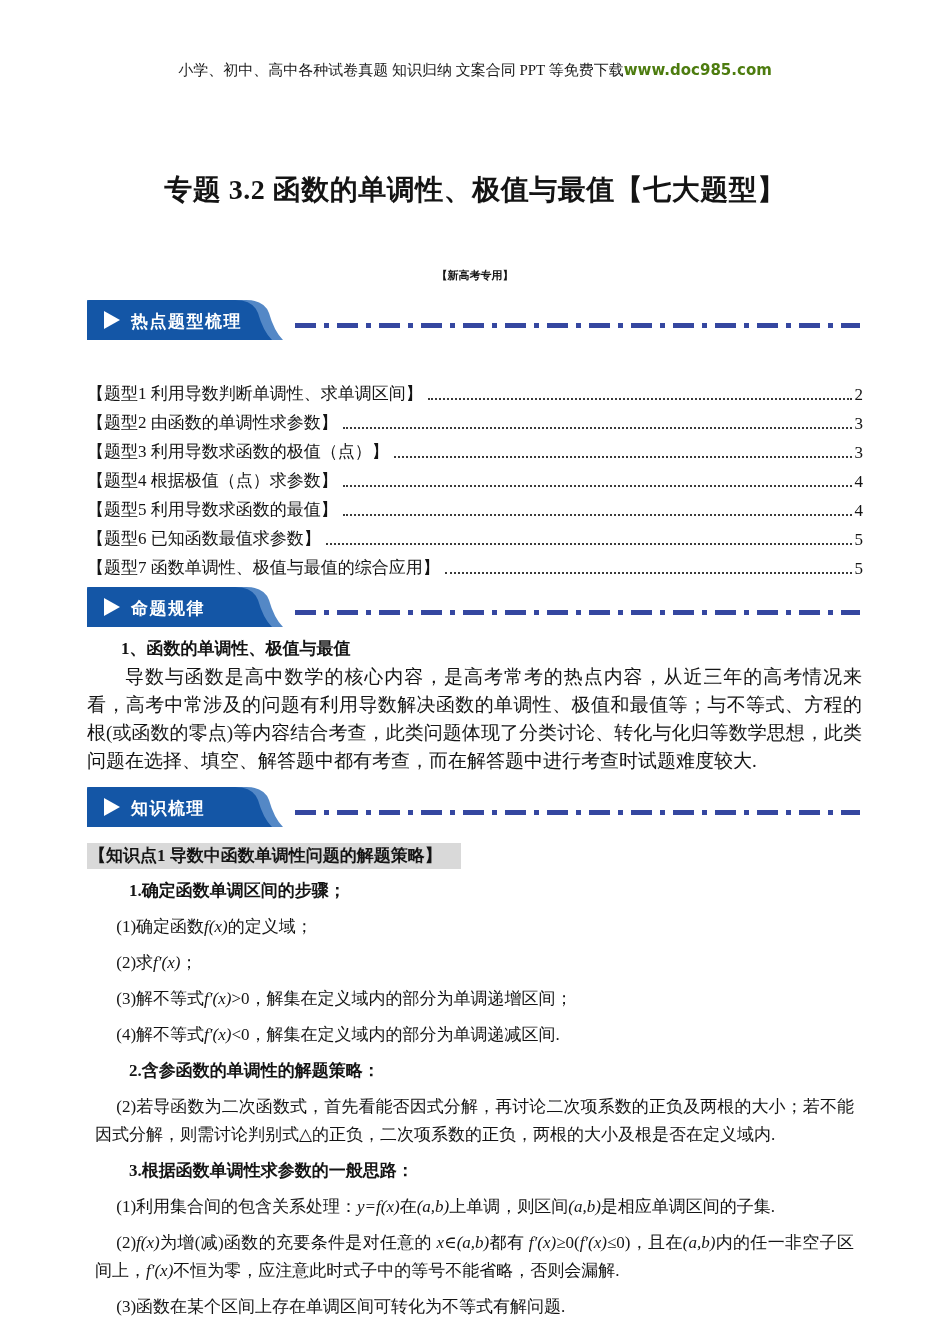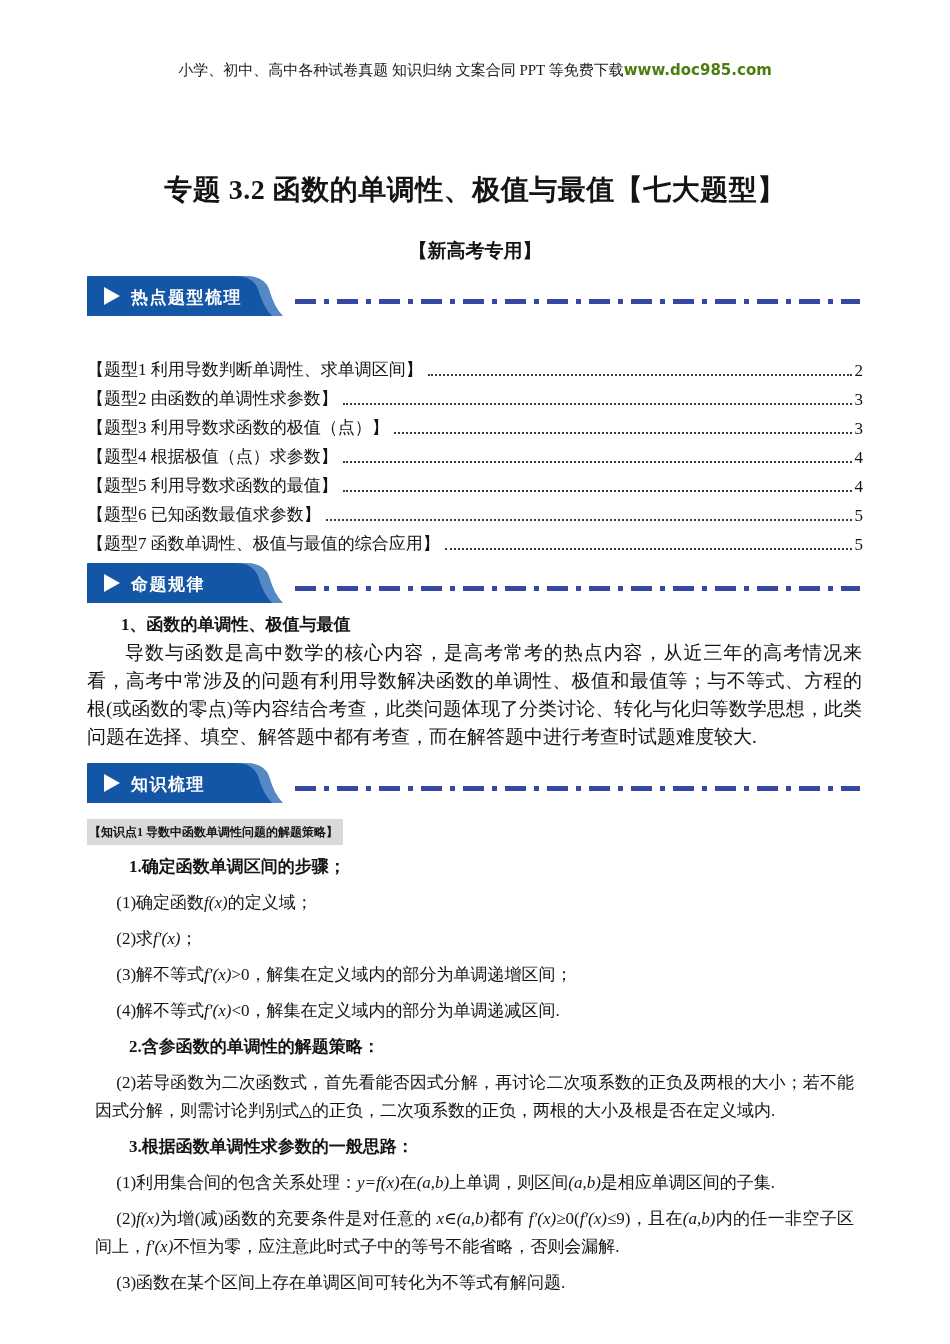--- a/index.html
+++ b/index.html
@@ -31,23 +31,23 @@
     font-size:15px;font-weight:600;color:#4d7c0f;text-decoration:none;
   }
   
   .doc-title{
     margin-top:92px;
     text-align:center;
     font-size:28px;font-weight:bold;letter-spacing:.5px;
     line-height:36px;
   }
   .doc-subtitle{
-    margin-top:32px;
+    margin-top:56px;
     text-align:center;
-    font-size:19px;font-weight:bold;line-height:22px;
+    font-size:11px;font-weight:bold;line-height:22px;
   }
   
   .banner-row{position:relative;margin:0 88px 0 87px;height:40px;}
   .banner-svg{display:block;width:196px;height:40px;}
   .banner-svg .bl{fill:var(--banner-light);}
   .banner-svg .bd{fill:var(--banner-dark);}
   .banner-label{
     font-family:"Liberation Sans","DejaVu Sans",sans-serif;
     font-size:17px;font-weight:bold;fill:#fff;letter-spacing:1.5px;
   }
@@ -75,21 +75,21 @@
     margin:0 88px 12px 87px;
     text-indent:2em;font-size:19px;line-height:28px;
     text-align:justify;
   }
   
   .kpoint{
     margin:16px 87px 0 87px;
   }
   .kpoint span{
     display:inline-block;background:var(--highlight);
-    font-weight:bold;font-size:12px;line-height:24px;padding:1px 5px 1px 2px;
+    font-weight:bold;font-size:17px;line-height:24px;padding:1px 19px 1px 2px;
   }
   .kcontent{margin:4px 88px 0 87px;font-size:17px;text-align:justify;}
   .kline{margin:8px;line-height:28px;}
   .kline.b{font-weight:bold;}
   .ind2{text-indent:2em;}
   .ind1{text-indent:1.25em;}
   .math{font-family:"Liberation Serif",serif;font-style:italic;}
 </style>
 </head>
 <body>
@@ -182,17 +182,17 @@
   <div class="kcontent" id="knowledge-lines">
       <p class="kline b ind2"><span>1.确定函数单调区间的步骤；</span></p>
       <p class="kline ind1"><span>(1)确定函数</span><i class="math">f(x)</i><span>的定义域；</span></p>
       <p class="kline ind1"><span>(2)求</span><i class="math">f′(x)</i><span>；</span></p>
       <p class="kline ind1"><span>(3)解不等式</span><i class="math">f′(x)</i><span>&gt;0，解集在定义域内的部分为单调递增区间；</span></p>
       <p class="kline ind1"><span>(4)解不等式</span><i class="math">f′(x)</i><span>&lt;0，解集在定义域内的部分为单调递减区间.</span></p>
       <p class="kline b ind2"><span>2.含参函数的单调性的解题策略：</span></p>
       <p class="kline ind1"><span>(2)若导函数为二次函数式，首先看能否因式分解，再讨论二次项系数的正负及两根的大小；若不能因式分解，则需讨论判别式△的正负，二次项系数的正负，两根的大小及根是否在定义域内.</span></p>
       <p class="kline b ind2"><span>3.根据函数单调性求参数的一般思路：</span></p>
       <p class="kline ind1"><span>(1)利用集合间的包含关系处理：</span><i class="math">y=f(x)</i><span>在</span><i class="math">(a,b)</i><span>上单调，则区间</span><i class="math">(a,b)</i><span>是相应单调区间的子集.</span></p>
-      <p class="kline ind1"><span>(2)</span><i class="math">f(x)</i><span>为增(减)函数的充要条件是对任意的 </span><i class="math">x</i><span>∈</span><i class="math">(a,b)</i><span>都有 </span><i class="math">f′(x)</i><span>≥0(</span><i class="math">f′(x)</i><span>≤9)，且在</span><i class="math">(a,b)</i><span>内的任一非空子区间上，</span><i class="math">f′(x)</i><span>不恒为零，应注意此时式子中的等号不能省略，否则会漏解.</span></p>
+      <p class="kline ind1"><span>(2)</span><i class="math">f(x)</i><span>为增(减)函数的充要条件是对任意的 </span><i class="math">x</i><span>∈</span><i class="math">(a,b)</i><span>都有 </span><i class="math">f′(x)</i><span>≥0(</span><i class="math">f′(x)</i><span>≤0)，且在</span><i class="math">(a,b)</i><span>内的任一非空子区间上，</span><i class="math">f′(x)</i><span>不恒为零，应注意此时式子中的等号不能省略，否则会漏解.</span></p>
       <p class="kline ind1"><span>(3)函数在某个区间上存在单调区间可转化为不等式有解问题.</span></p>
     </div>
 
 </div>
 
 </body></html>

